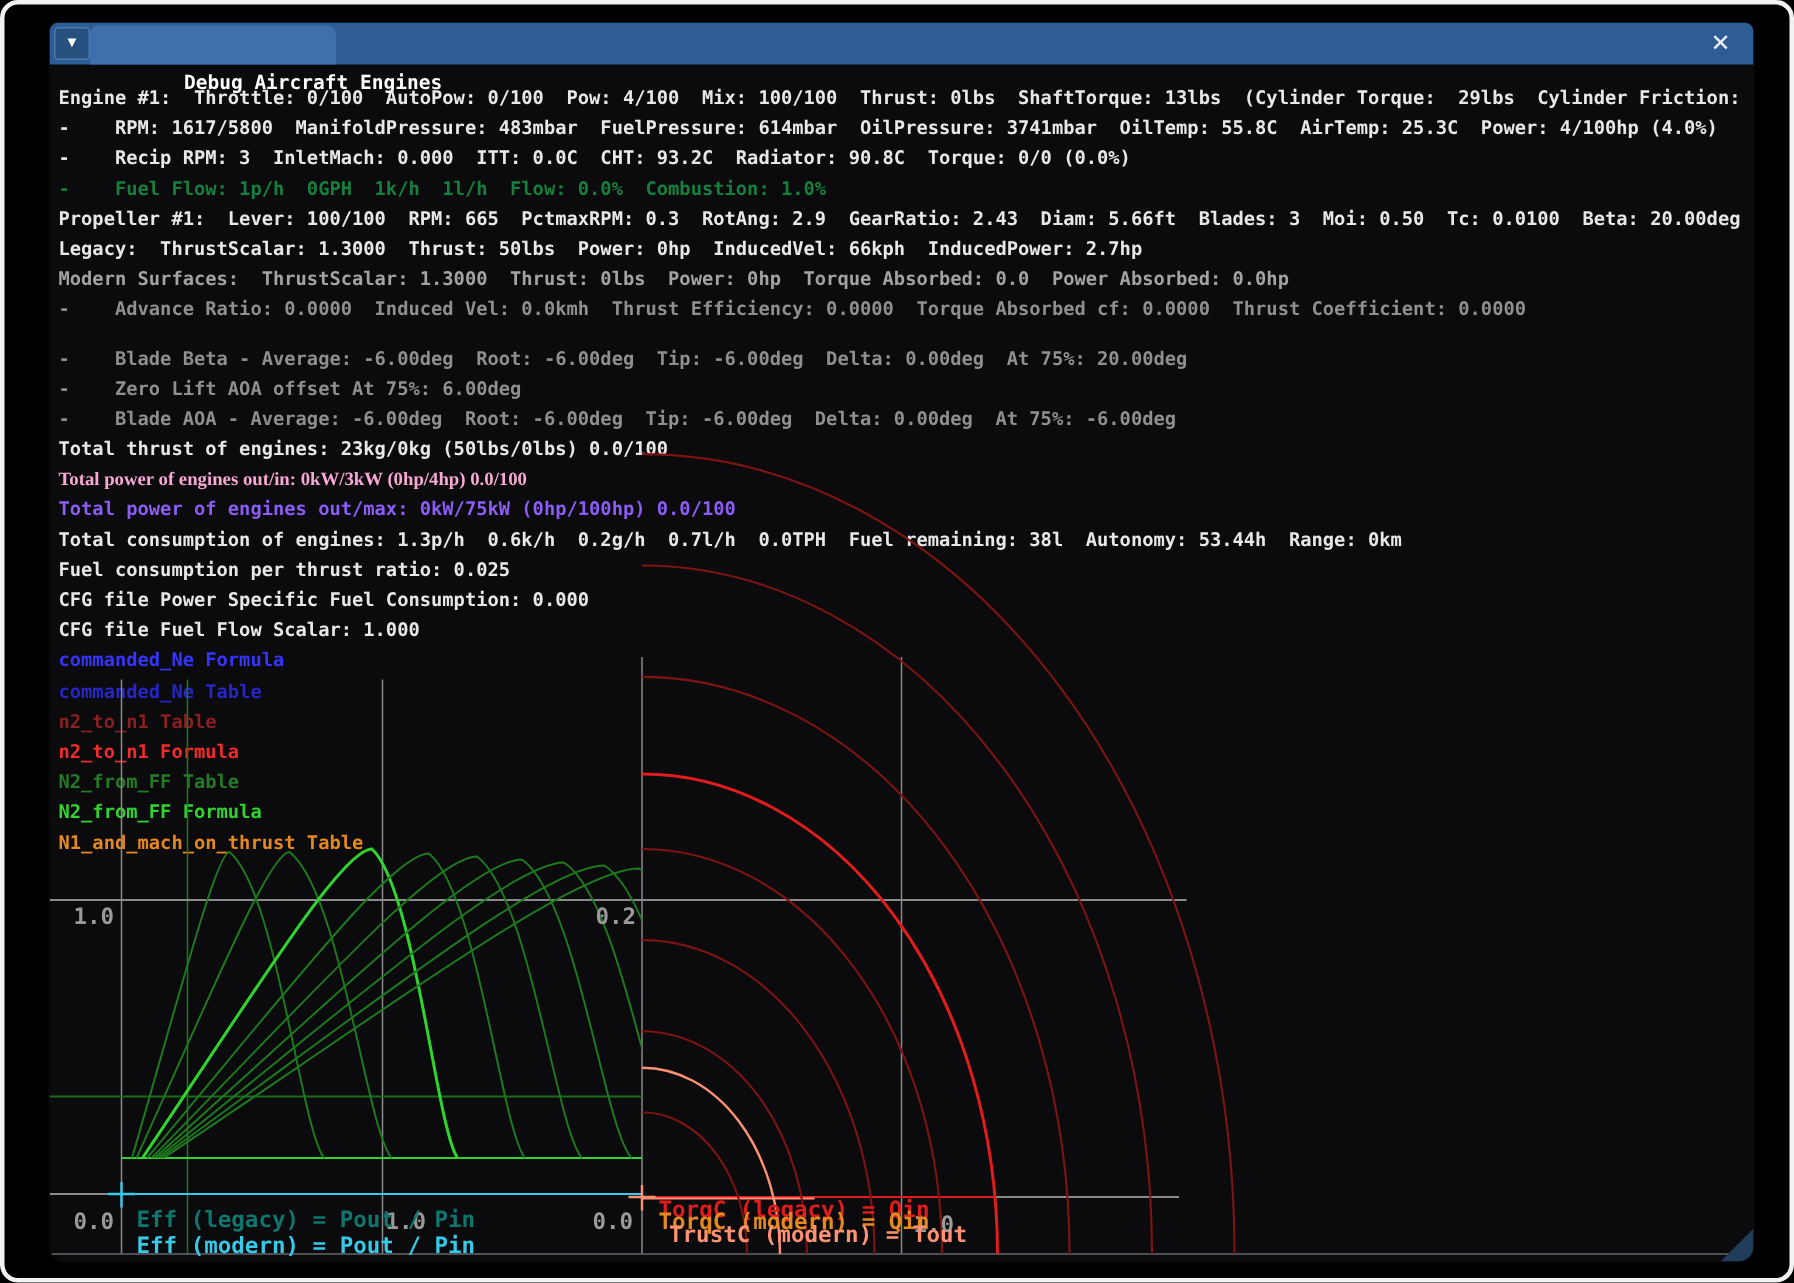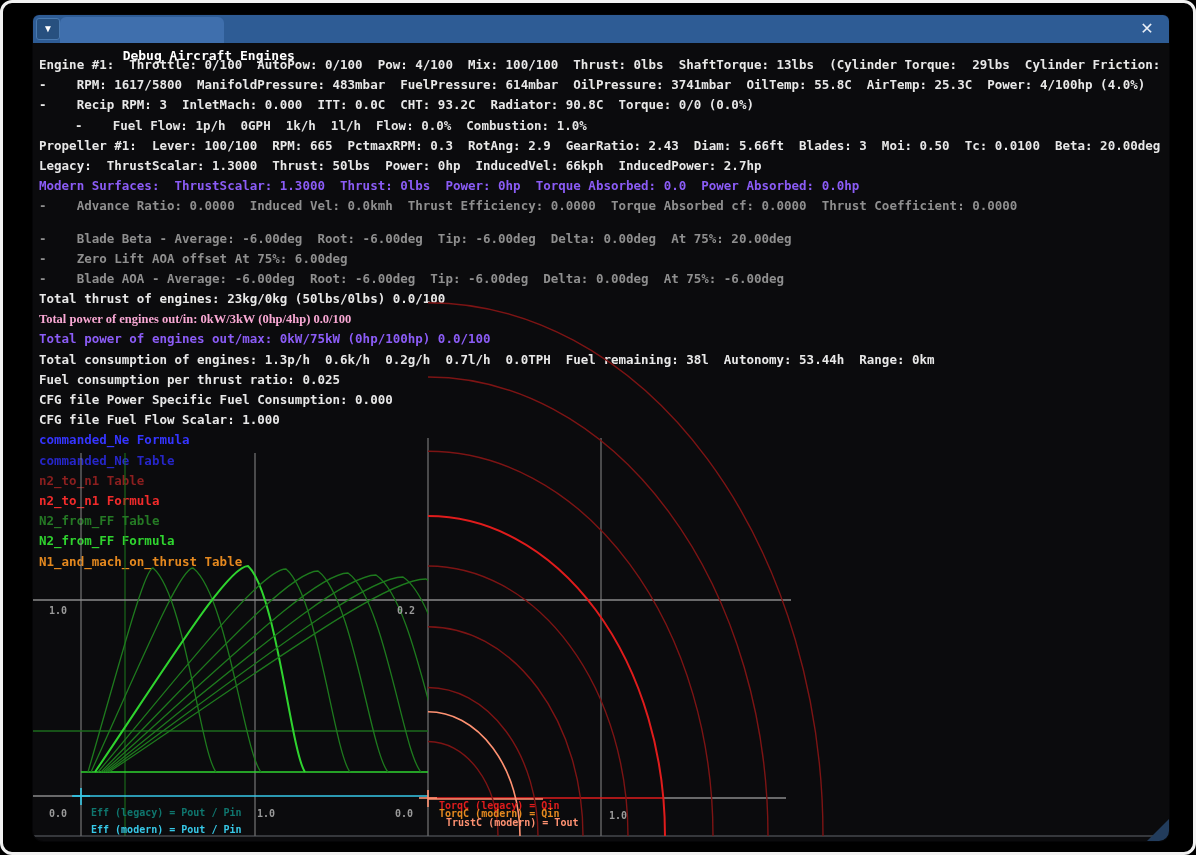--- a/index.html
+++ b/index.html
@@ -16,21 +16,21 @@
     border-radius:6px 6px 0 0;color:#ffffff;font-family:"DejaVu Sans Mono",monospace;
     font-weight:bold;font-size:13px;line-height:26px;text-align:center;white-space:pre;}
   .close-btn{position:absolute;right:12px;top:4px;width:20px;height:20px;color:#e8eef6;
     font-size:16px;line-height:20px;text-align:center;cursor:pointer;
     font-family:"DejaVu Sans",sans-serif;}
   .console{position:absolute;left:6px;top:40px;width:1128px;
     font-family:"DejaVu Sans Mono",monospace;font-weight:bold;font-size:12.5px;}
   .console .row{height:20.2px;line-height:20.2px;white-space:pre;}
   svg.chart{position:absolute;left:0;top:0;width:1136px;height:826px;pointer-events:none;}
   .overlay-label{position:absolute;font-family:"DejaVu Sans Mono",monospace;font-weight:bold;
-    font-size:10px;white-space:pre;line-height:14px;}
+    font-size:15px;white-space:pre;line-height:14px;}
   .resize-corner{position:absolute;right:0;bottom:0;width:0;height:0;
     border-style:solid;border-width:0 0 22px 22px;border-color:transparent transparent #223c5c transparent;cursor:nwse-resize;}
 </style>
 </head>
 <body>
 
 <div class="screen-frame">
   <div class="window">
 
     <div class="titlebar">
@@ -40,24 +40,24 @@
       <div class="title-tab">
         <span>Debug Aircraft Engines</span>
       </div>
       <div class="close-btn">✕</div>
     </div>
 
     <div class="console" id="console">
         <div class="row" style="color: rgb(232, 232, 232);">Engine #1:  Throttle: 0/100  AutoPow: 0/100  Pow: 4/100  Mix: 100/100  Thrust: 0lbs  ShaftTorque: 13lbs  (Cylinder Torque:  29lbs  Cylinder Friction:  16lbs)</div>
         <div class="row" style="color: rgb(232, 232, 232);">-    RPM: 1617/5800  ManifoldPressure: 483mbar  FuelPressure: 614mbar  OilPressure: 3741mbar  OilTemp: 55.8C  AirTemp: 25.3C  Power: 4/100hp (4.0%)</div>
         <div class="row" style="color: rgb(232, 232, 232);">-    Recip RPM: 3  InletMach: 0.000  ITT: 0.0C  CHT: 93.2C  Radiator: 90.8C  Torque: 0/0 (0.0%)</div>
-        <div class="row" style="color: #e5e5e5; margin-left: 36px;">-    Fuel Flow: 1p/h  0GPH  1k/h  1l/h  Flow: 0.0%  Combustion: 1.0%</div>
+        <div class="row" style="color: #15803d;">-    Fuel Flow: 1p/h  0GPH  1k/h  1l/h  Flow: 0.0%  Combustion: 1.0%</div>
         <div class="row" style="color: rgb(232, 232, 232);">Propeller #1:  Lever: 100/100  RPM: 665  PctmaxRPM: 0.3  RotAng: 2.9  GearRatio: 2.43  Diam: 5.66ft  Blades: 3  Moi: 0.50  Tc: 0.0100  Beta: 20.00deg</div>
         <div class="row" style="color: rgb(232, 232, 232);">Legacy:  ThrustScalar: 1.3000  Thrust: 50lbs  Power: 0hp  InducedVel: 66kph  InducedPower: 2.7hp</div>
-        <div class="row" style="color: #8b5cf6;">Modern Surfaces:  ThrustScalar: 1.3000  Thrust: 0lbs  Power: 0hp  Torque Absorbed: 0.0  Power Absorbed: 0.0hp</div>
+        <div class="row" style="color: #a3a3a3;">Modern Surfaces:  ThrustScalar: 1.3000  Thrust: 0lbs  Power: 0hp  Torque Absorbed: 0.0  Power Absorbed: 0.0hp</div>
         <div class="row" style="color: rgb(143, 143, 143);">-    Advance Ratio: 0.0000  Induced Vel: 0.0kmh  Thrust Efficiency: 0.0000  Torque Absorbed cf: 0.0000  Thrust Coefficient: 0.0000</div>
         <div class="row" style="color: rgb(143, 143, 143); margin-top: 12px;">-    Blade Beta - Average: -6.00deg  Root: -6.00deg  Tip: -6.00deg  Delta: 0.00deg  At 75%: 20.00deg</div>
         <div class="row" style="color: rgb(143, 143, 143);">-    Zero Lift AOA offset At 75%: 6.00deg</div>
         <div class="row" style="color: rgb(143, 143, 143);">-    Blade AOA - Average: -6.00deg  Root: -6.00deg  Tip: -6.00deg  Delta: 0.00deg  At 75%: -6.00deg</div>
         <div class="row" style="color: rgb(232, 232, 232);">Total thrust of engines: 23kg/0kg (50lbs/0lbs) 0.0/100</div>
         <div class="row" style="color: #f9a8d4; font-family: Liberation Serif, serif;">Total power of engines out/in: 0kW/3kW (0hp/4hp) 0.0/100</div>
         <div class="row" style="color: #8b5cf6;">Total power of engines out/max: 0kW/75kW (0hp/100hp) 0.0/100</div>
         <div class="row" style="color: rgb(232, 232, 232);">Total consumption of engines: 1.3p/h  0.6k/h  0.2g/h  0.7l/h  0.0TPH  Fuel remaining: 38l  Autonomy: 53.44h  Range: 0km</div>
         <div class="row" style="color: rgb(232, 232, 232);">Fuel consumption per thrust ratio: 0.025</div>
         <div class="row" style="color: rgb(232, 232, 232);">CFG file Power Specific Fuel Consumption: 0.000</div>

